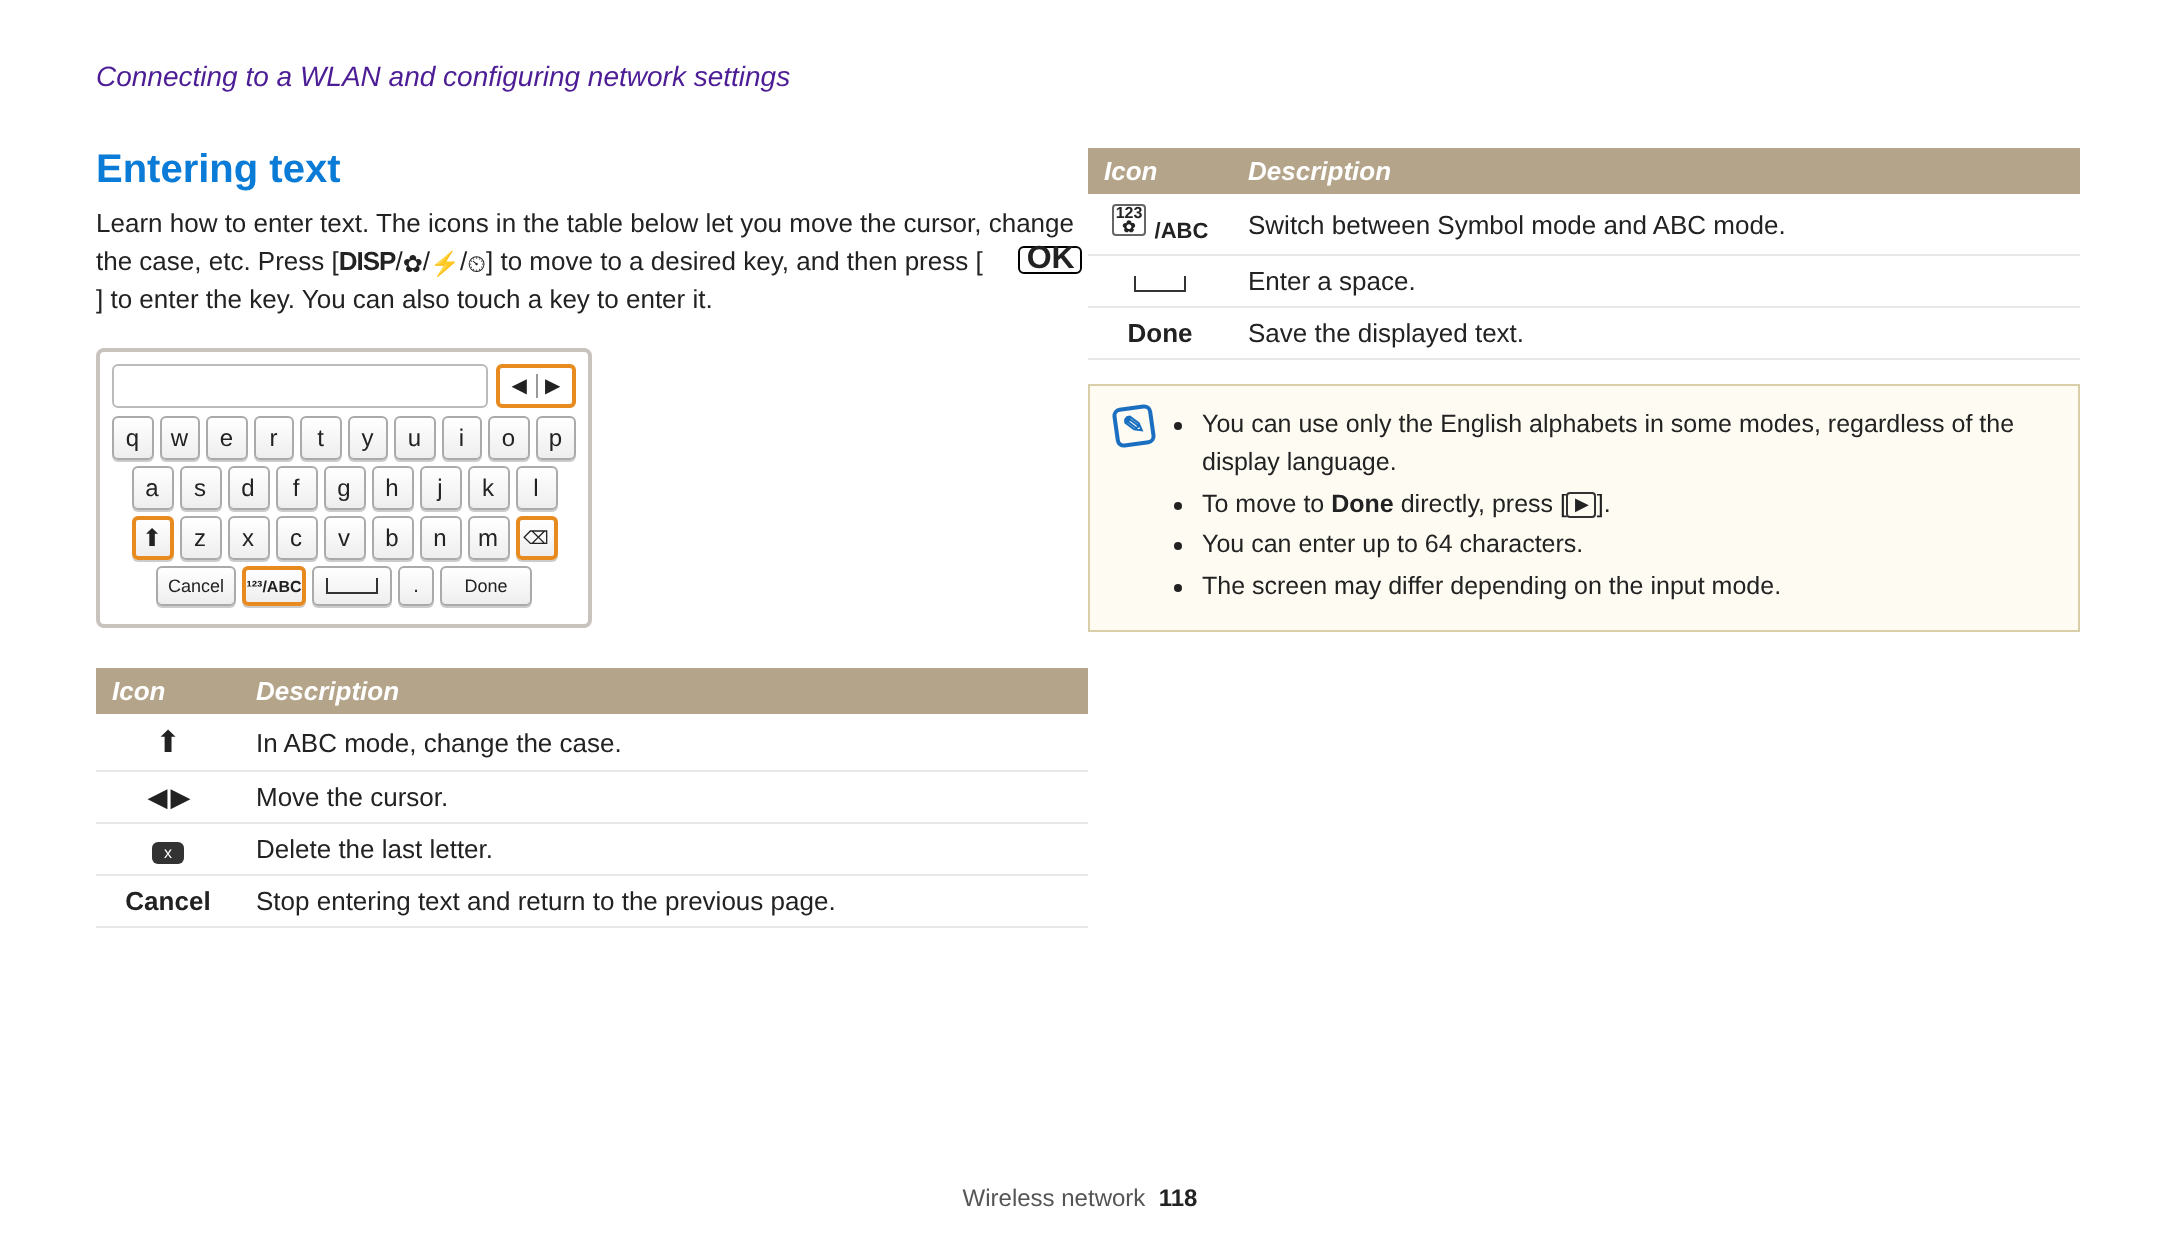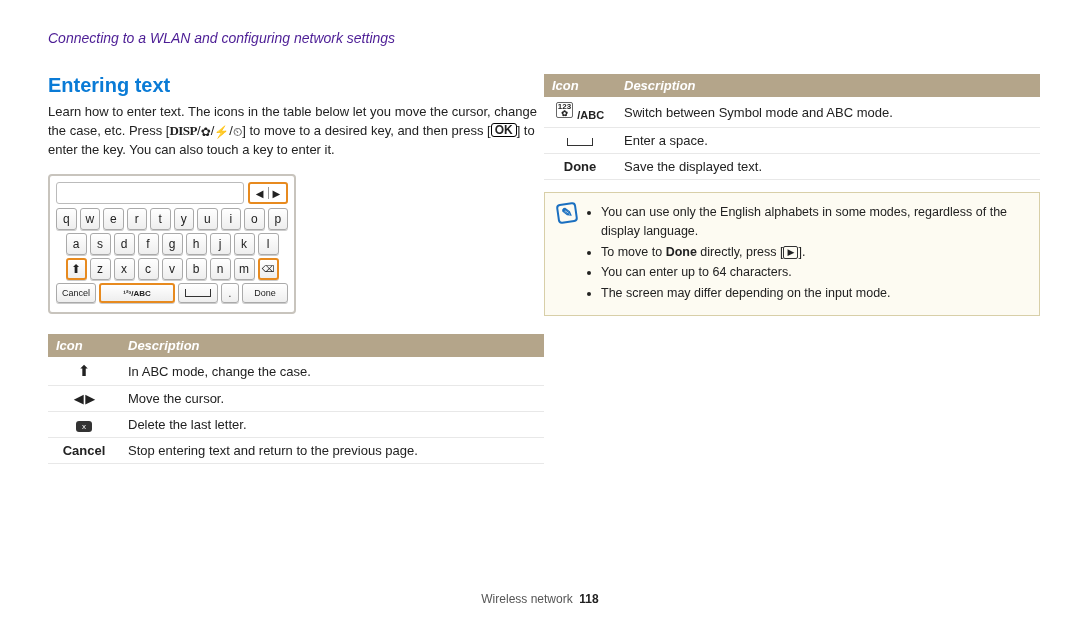--- a/index.html
+++ b/index.html
@@ -30,30 +30,31 @@
     color: #0a7bd6;
     font-size: 20px;
     font-weight: 700;
     margin-bottom: 6px;
   }
   .para {
     font-size: 13px;
     line-height: 1.45;
     margin-bottom: 14px;
   }
-  .disp { font-weight: 700; letter-spacing: -0.5px; font-family: Liberation Serif, serif; }
+  .disp { font-weight: 700; letter-spacing: -0.5px; }
   .ok-box {
     display: inline-block;
     border: 1.5px solid #000;
     border-radius: 3px;
-    font-size: 12px;
+    font-size: 16px;
     font-weight: 700;
     padding: 0 3px;
     line-height: 12px;
     vertical-align: 1px;
+    margin-left: 18px;
   }
 
   
   .kbd-wrap {
     border: 2px solid #c8c4bd;
     border-radius: 4px;
     padding: 6px;
     width: 248px;
     background: #fff;
     margin-bottom: 20px;
@@ -105,21 +106,21 @@
   }
   .key.bksp {
     border: 2px solid #e78a1f;
     font-size: 9px;
   }
   .bottom-row .key {
     height: 20px;
     font-size: 10px;
   }
   .bottom-row .key.wide1 { width: 40px; }
-  .bottom-row .key.wide2 { width: 76px; border: 2px solid #e78a1f; }
+  .bottom-row .key.wide2 { width: 32px; border: 2px solid #e78a1f; }
   .bottom-row .key.space { width: 40px; }
   .bottom-row .key.dot { width: 18px; }
   .bottom-row .key.done { width: 46px; }
 
   
   .desc-table {
     width: 100%;
     border-collapse: collapse;
     font-size: 13px;
   }

